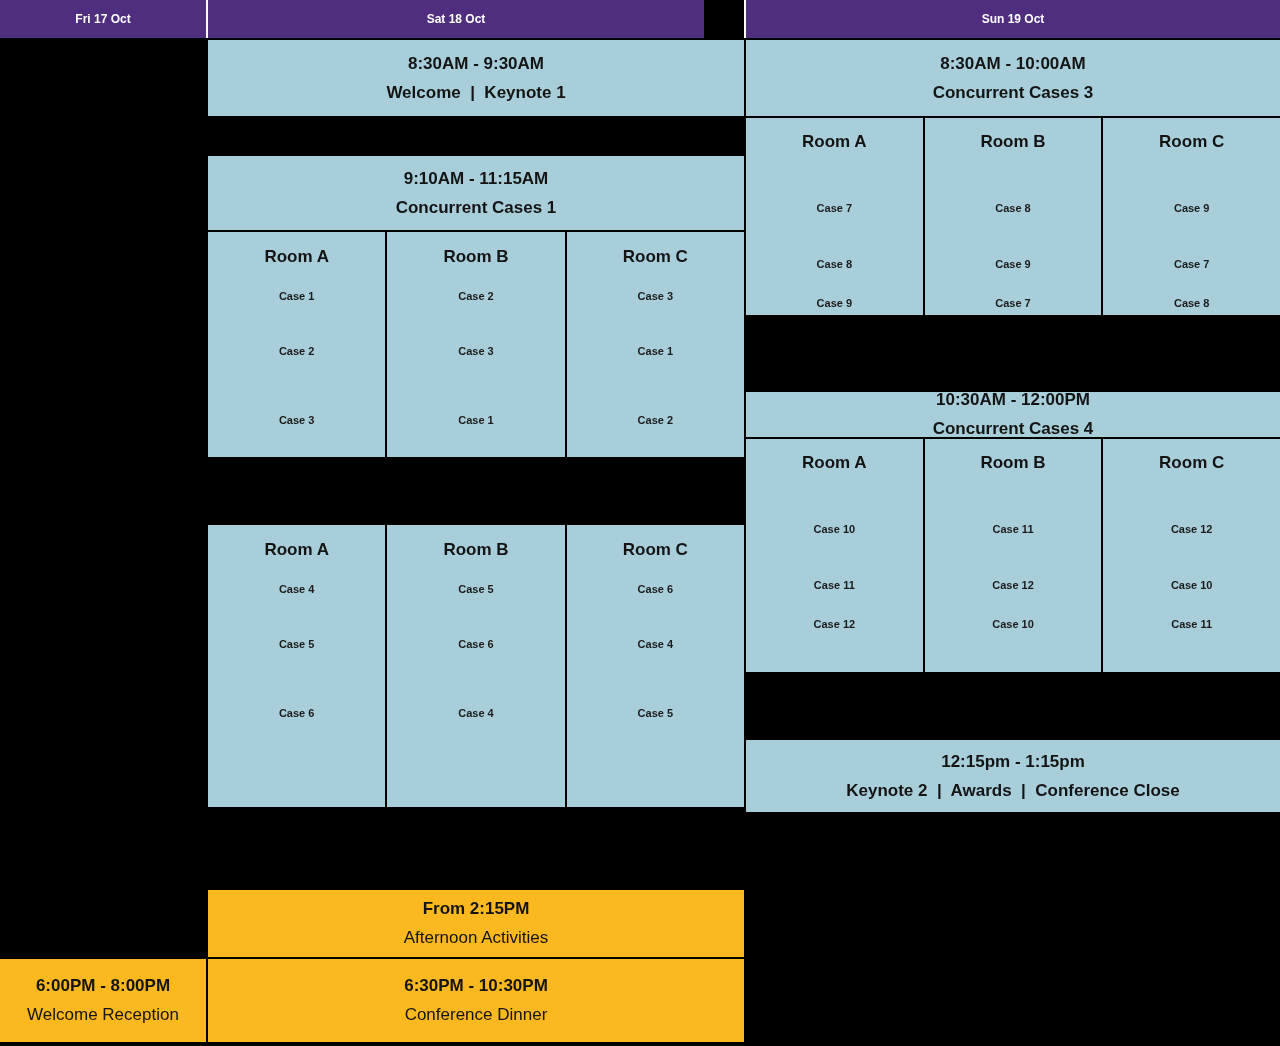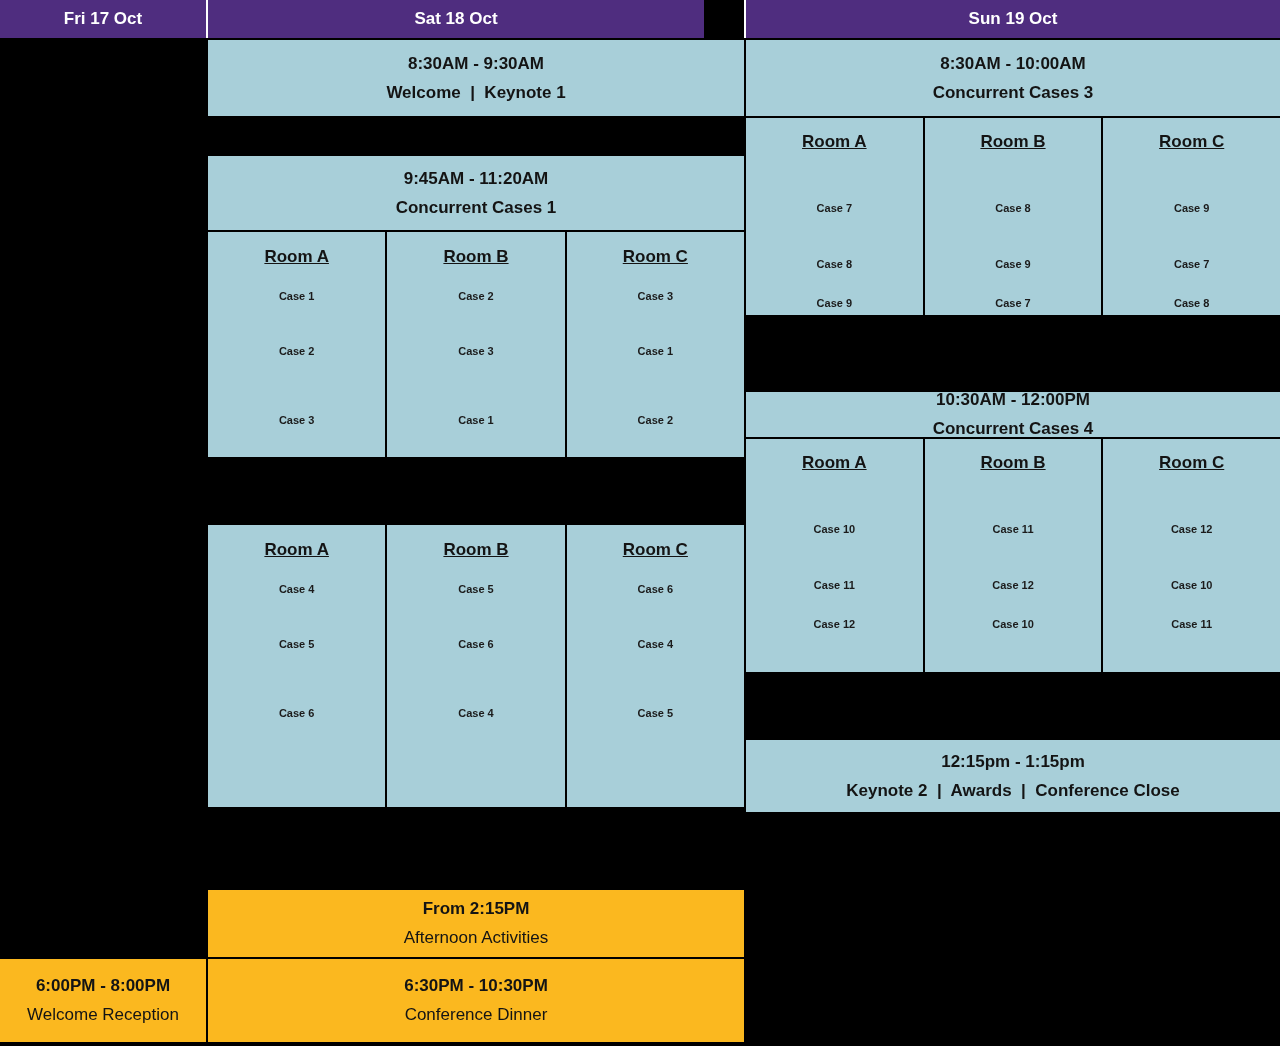--- a/index.html
+++ b/index.html
@@ -23,21 +23,21 @@
   .block { position: absolute; box-sizing: border-box; }
 
   
   .day-header {
     background: var(--purple);
     color: #FFFFFF;
     display: flex;
     align-items: center;
     justify-content: center;
     font-weight: 700;
-    font-size: 17px;
+    font-size: 12px;
   }
   .vdivider { background: var(--divider); }
 
   
   .teal { background: var(--teal); }
   .orange { background: var(--orange); }
 
   .session { display: flex; flex-direction: column; }
   .session-title {
     flex: 0 0 auto;
@@ -61,21 +61,20 @@
     flex: 1 1 0;
     display: flex;
     flex-direction: column;
     align-items: center;
   }
   .room-col + .room-col { border-left: 2px solid #000000; }
   .room-name {
     font-weight: 700;
     font-size: 17px;
     line-height: 24px;
-    text-decoration: underline;
   }
   .case { font-size: 11px; line-height: 24px; color: #1b1b1b; font-weight: bold; }
 
   
   .style-a .room-col > :nth-child(1) { margin-top: 13px; }
   .style-a .room-col > :nth-child(2) { margin-top: 15px; }
   .style-a .room-col > :nth-child(3) { margin-top: 31px; }
   .style-a .room-col > :nth-child(4) { margin-top: 45px; }
 
   
@@ -103,21 +102,21 @@
 
   <div class="block session teal" style="left:208px; top:40px; width:536px; height:76px">
     <div class="session-title fill">
       <div class="line bold">8:30AM - 9:30AM</div>
       <div class="line bold">Welcome  |  Keynote 1</div>
     </div>
   </div>
 
   <div class="block session teal style-a" style="left:208px; top:156px; width:536px; height:301px">
     <div class="session-title" style="height:74px">
-      <div class="line bold">9:45AM - 11:20AM</div>
+      <div class="line bold">9:10AM - 11:15AM</div>
       <div class="line bold">Concurrent Cases 1</div>
     </div>
     <div class="room-grid">
       <div class="room-col">
         <div class="room-name">Room A</div>
         <div class="case">Case 1</div>
         <div class="case">Case 2</div>
         <div class="case">Case 3</div>
       </div>
       <div class="room-col">

